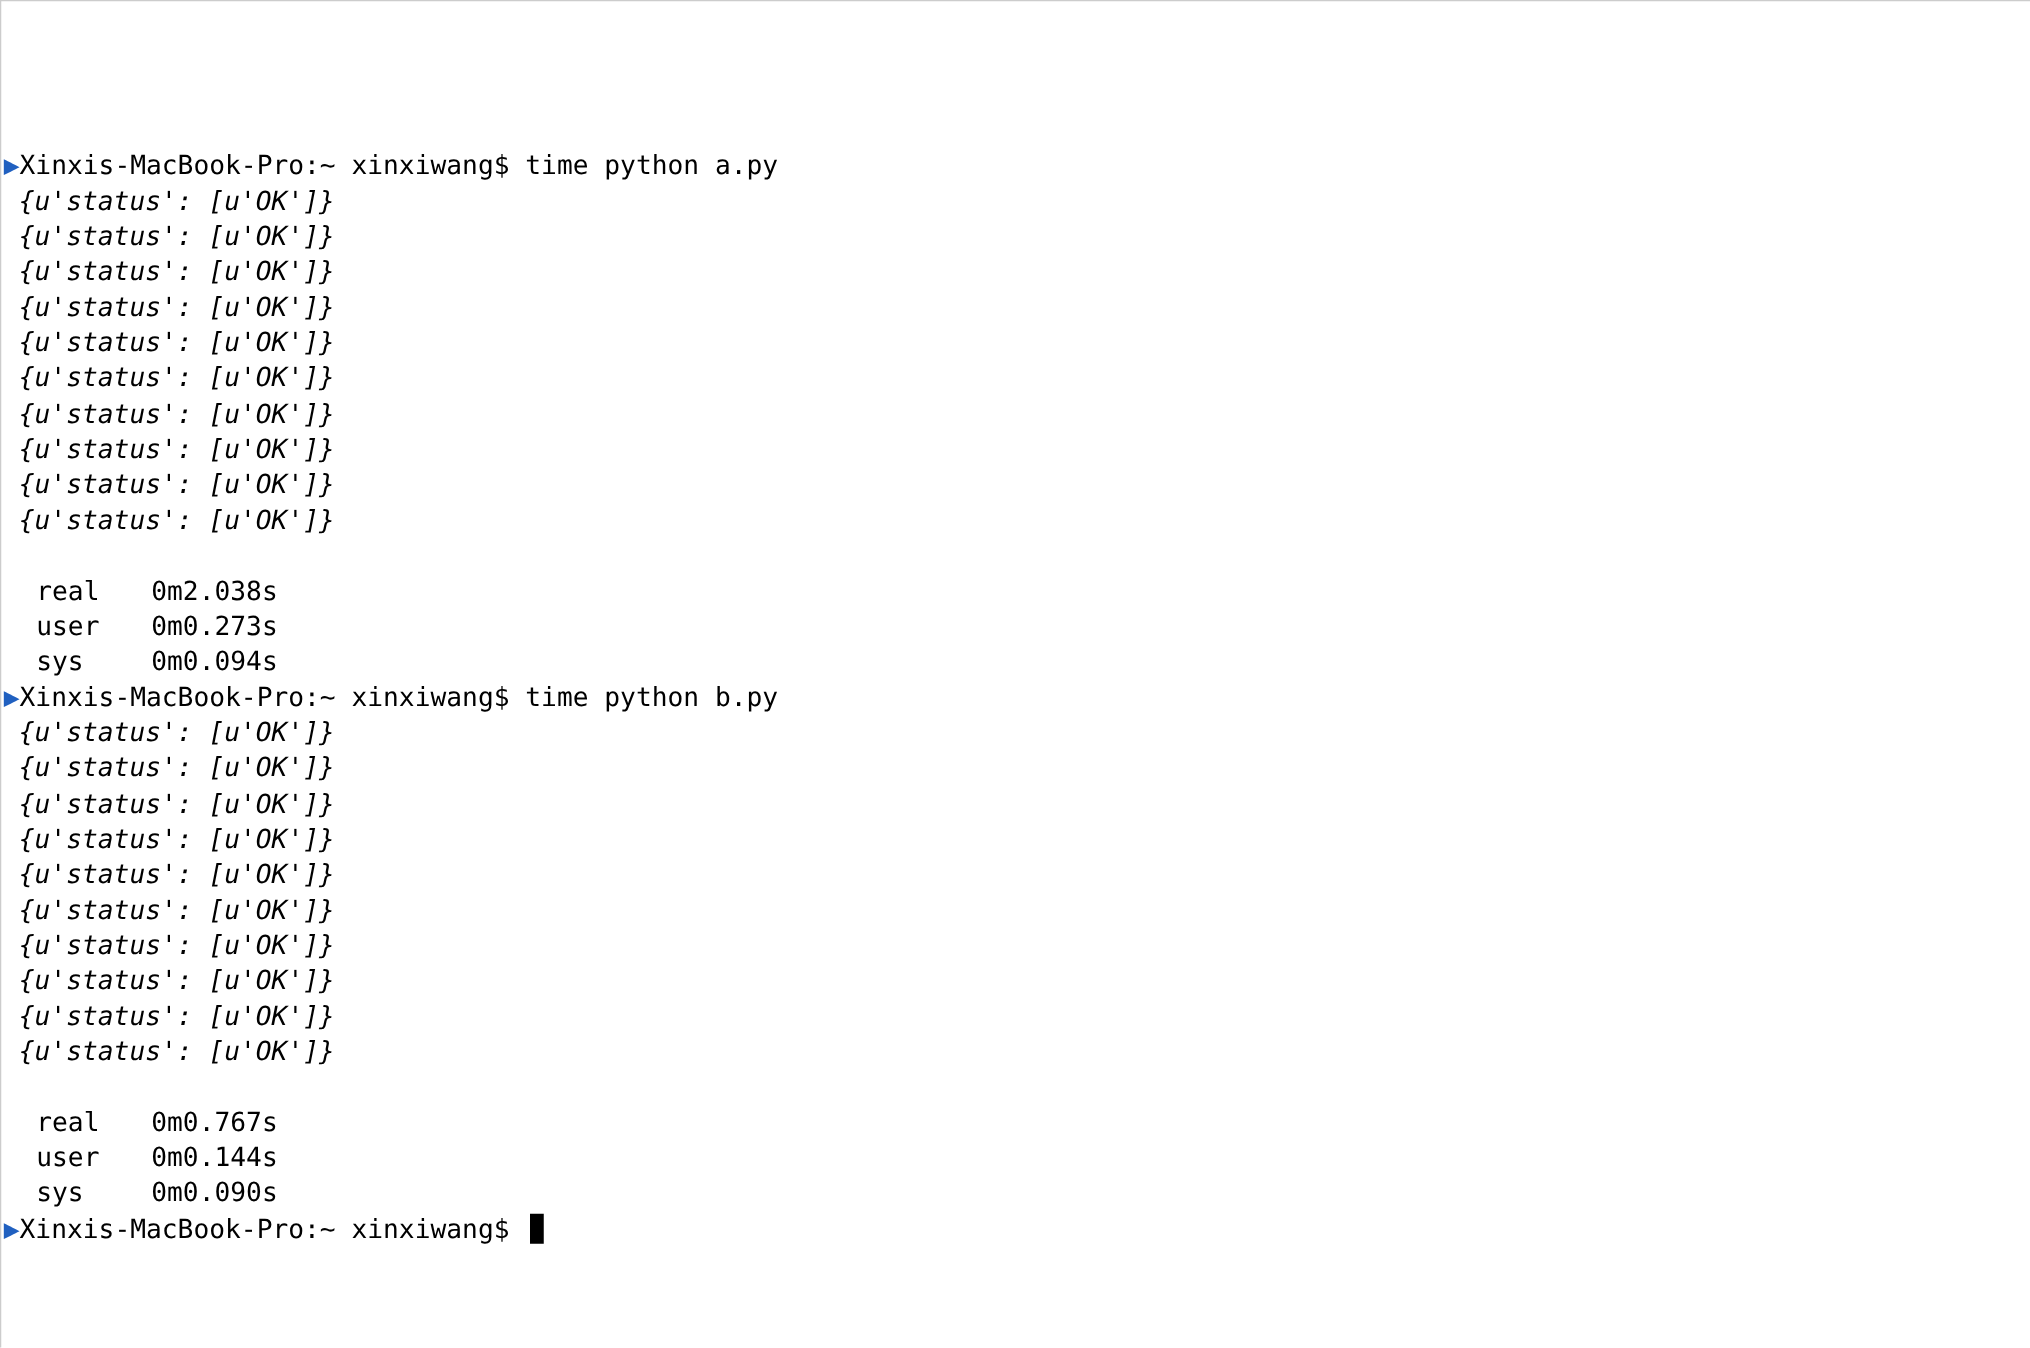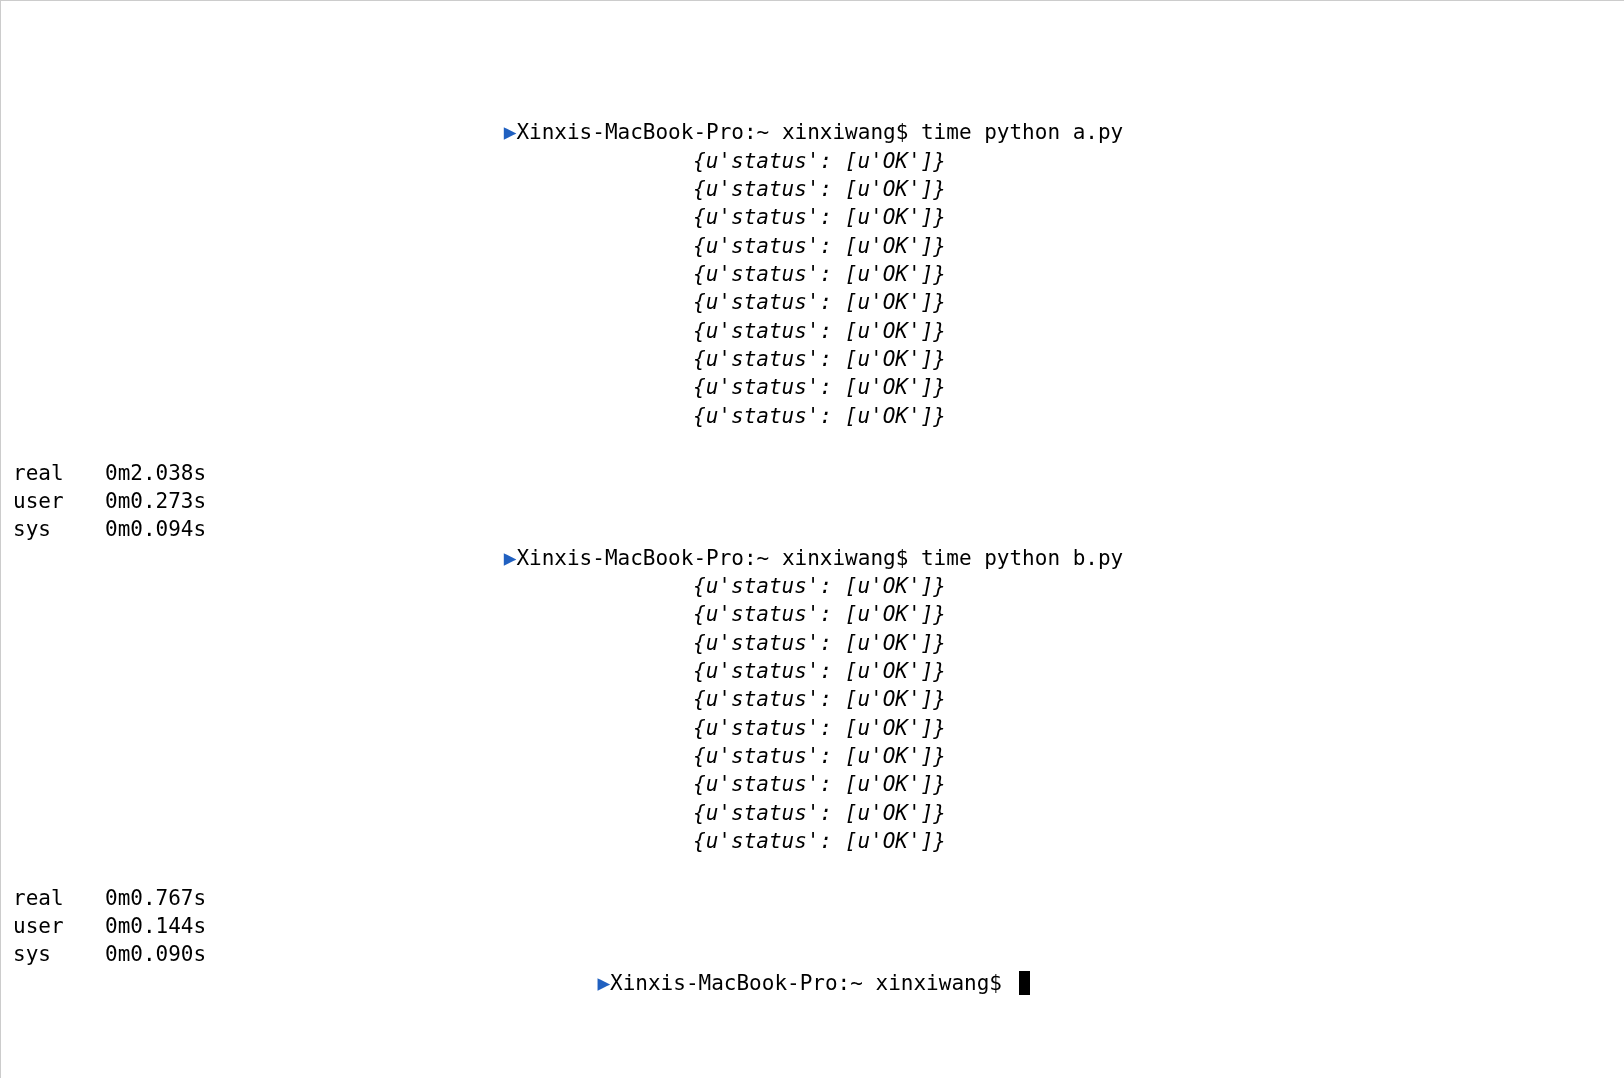--- a/index.html
+++ b/index.html
@@ -17,41 +17,40 @@
       border-top: 1px solid #cccccc;
       border-left: 1px solid #cccccc;
       width: 1624px;
       height: 1078px;
       overflow: hidden;
       white-space: pre;
     }
     .line {
       display: block;
       padding-left: 2px;
-      text-align: center;
     }
     .prompt-marker {
       color: #2060c0;
       display: inline;
     }
     .cursor {
       display: inline-block;
       width: 11px;
       height: 24px;
       background: #000000;
       vertical-align: text-bottom;
       margin-left: 4px;
     }
     .indent {
       padding-left: 14px;
       font-style: italic;
     }
     .timing-row {
       display: block;
-      padding-left: 12px;
+      padding-left: 28px;
     }
     .timing-label {
       display: inline-block;
       width: 92px;
     }
   </style>
 </head>
 <body>
 
 

